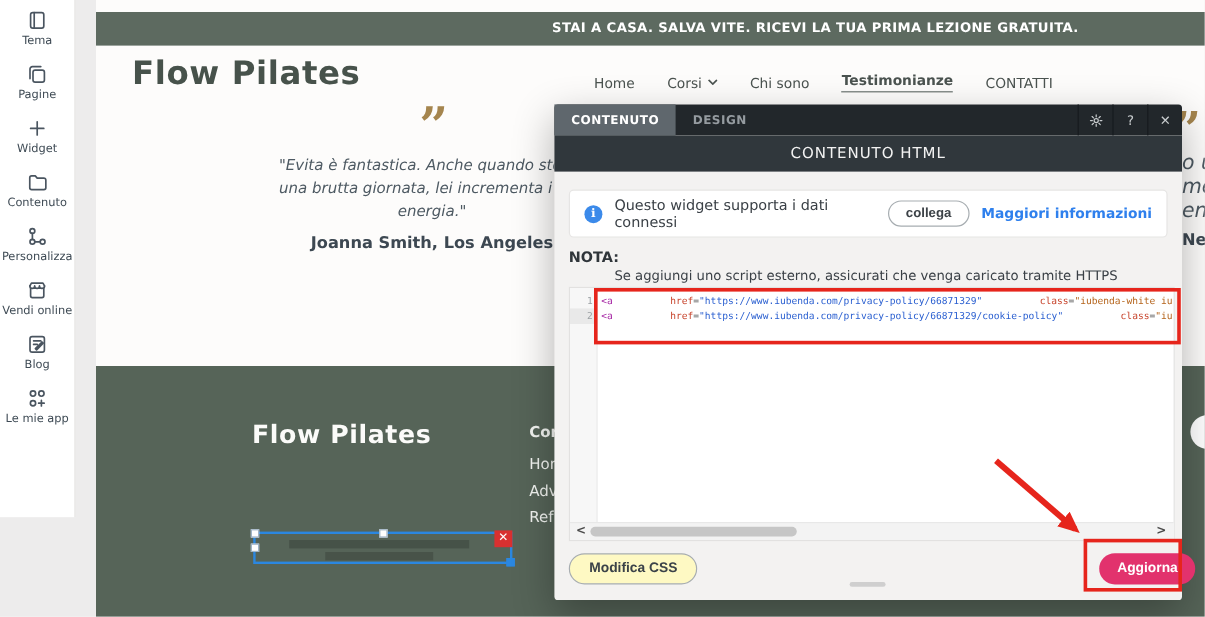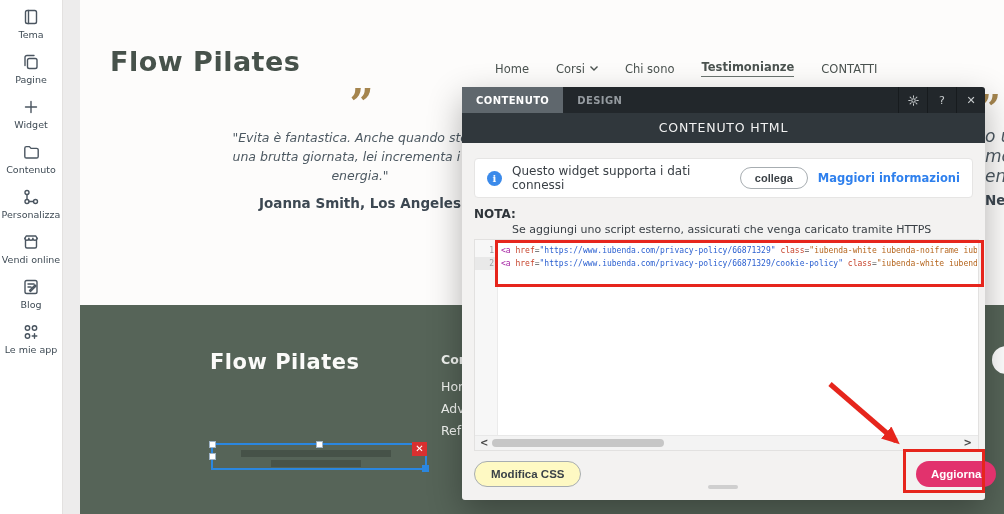--- a/index.html
+++ b/index.html
@@ -1,21 +1,21 @@
 <!DOCTYPE html>
 <html><head>
 <meta charset="utf-8">
 <style>
   html,body{margin:0;padding:0;}
   body{width:1004px;height:514px;position:relative;overflow:hidden;
        font-family:"DejaVu Sans","Liberation Sans",sans-serif;background:#edecec;}
   svg{display:block}
 
   
-  .sidebar{position:absolute;left:0;top:0;width:63px;height:514px;background:#ffffff;
+  .sidebar{position:absolute;left:0;top:0;width:63px;height:431px;background:#ffffff;
            border-right:1px solid #e3e1e0;z-index:5;padding-top:8px;box-sizing:border-box;}
   .sb-item{display:flex;flex-direction:column;align-items:center;gap:3px;margin-bottom:13px;cursor:pointer;}
   .sb-icon{width:18px;height:18px;color:#4a5560;}
   .sb-icon svg{width:18px;height:18px;stroke:#4a5560;stroke-width:1.4;fill:none;
                stroke-linecap:round;stroke-linejoin:round;}
   .sb-label{font-size:9.5px;color:#3f4b55;text-align:center;line-height:11px;max-width:60px;}
 
   
   .page{position:absolute;left:80px;top:0;width:924px;height:514px;background:#fdfcfb;z-index:1;}
   .banner{position:absolute;left:0;top:10px;right:0;height:28px;background:#5d6a60;}
@@ -88,21 +88,21 @@
 
   .editor{position:absolute;left:12px;top:152px;width:505px;height:212px;background:#ffffff;
           border:1px solid #e2e1e0;box-sizing:border-box;}
   .gutter{position:absolute;left:0;top:0;width:22px;bottom:14px;background:#f7f7f7;border-right:1px solid #ebebeb;}
   .ln{position:absolute;right:3px;width:18px;text-align:right;font-family:"DejaVu Sans Mono","Liberation Mono",monospace;
       font-size:8px;color:#9a9fa2;line-height:13px;}
   .ln1{top:4px;} .ln2{top:17px;left:0;right:0;width:auto;padding-right:3px;background:#e9e9e9;}
   .code-area{position:absolute;left:26px;right:1px;top:4px;bottom:14px;overflow:hidden;
              font-family:"DejaVu Sans Mono","Liberation Mono",monospace;font-size:8px;line-height:13px;}
   .code-line{white-space:pre;}
-  .tk-tag{color:#a626a4;} .tk-attr{color:#c7432b;} .tk-eq{color:#555;}
+  .tk-tag{color:#a626a4;} .tk-attr{color:#c7432b;margin-left:43px;} .tk-eq{color:#555;}
   .tk-su{color:#2a5fd0;} .tk-sc{color:#b5651d;} .tk-pl{color:#333;}
   .hscroll{position:absolute;left:0;right:0;bottom:0;height:14px;background:#f3f3f3;border-top:1px solid #e8e8e8;}
   .hs-arrow{position:absolute;top:0;height:14px;line-height:13px;font-size:10px;color:#4a4a4a;
             font-weight:600;cursor:pointer;}
   .hs-left{left:5px;} .hs-right{right:6px;}
   .hs-thumb{position:absolute;left:17px;top:3px;width:172px;height:8px;background:#c6c6c6;border-radius:4px;cursor:pointer;}
 
   .code-hl{position:absolute;left:33px;top:153px;width:489px;height:47px;border:3px solid #e6251c;
            box-sizing:border-box;z-index:20;pointer-events:none;}
 
@@ -192,20 +192,23 @@
           <circle cx="5.5" cy="13" r="2.2"></circle>
           <circle cx="12.5" cy="5" r="2.2"></circle>
           <path d="M12.5 10.7v4.6M10.2 13h4.6"></path>
         </svg>
     </span>
     <span class="sb-label">Le mie app</span>
   </div>
 </div>
 
 <div class="page">
+  <div class="banner">
+    <div class="banner-text">STAI A CASA. SALVA VITE. RICEVI LA TUA PRIMA LEZIONE GRATUITA.</div>
+  </div>
   <div class="logo">Flow Pilates</div>
   <div class="nav">
     <span class="nav-item">Home</span>
     <span class="nav-item">
       <span>Corsi</span>
       <span class="nav-chev">
         <svg viewBox="0 0 8 5">
             <polyline points="0.5,0.5 4,4 7.5,0.5"></polyline>
           </svg>
       </span>

